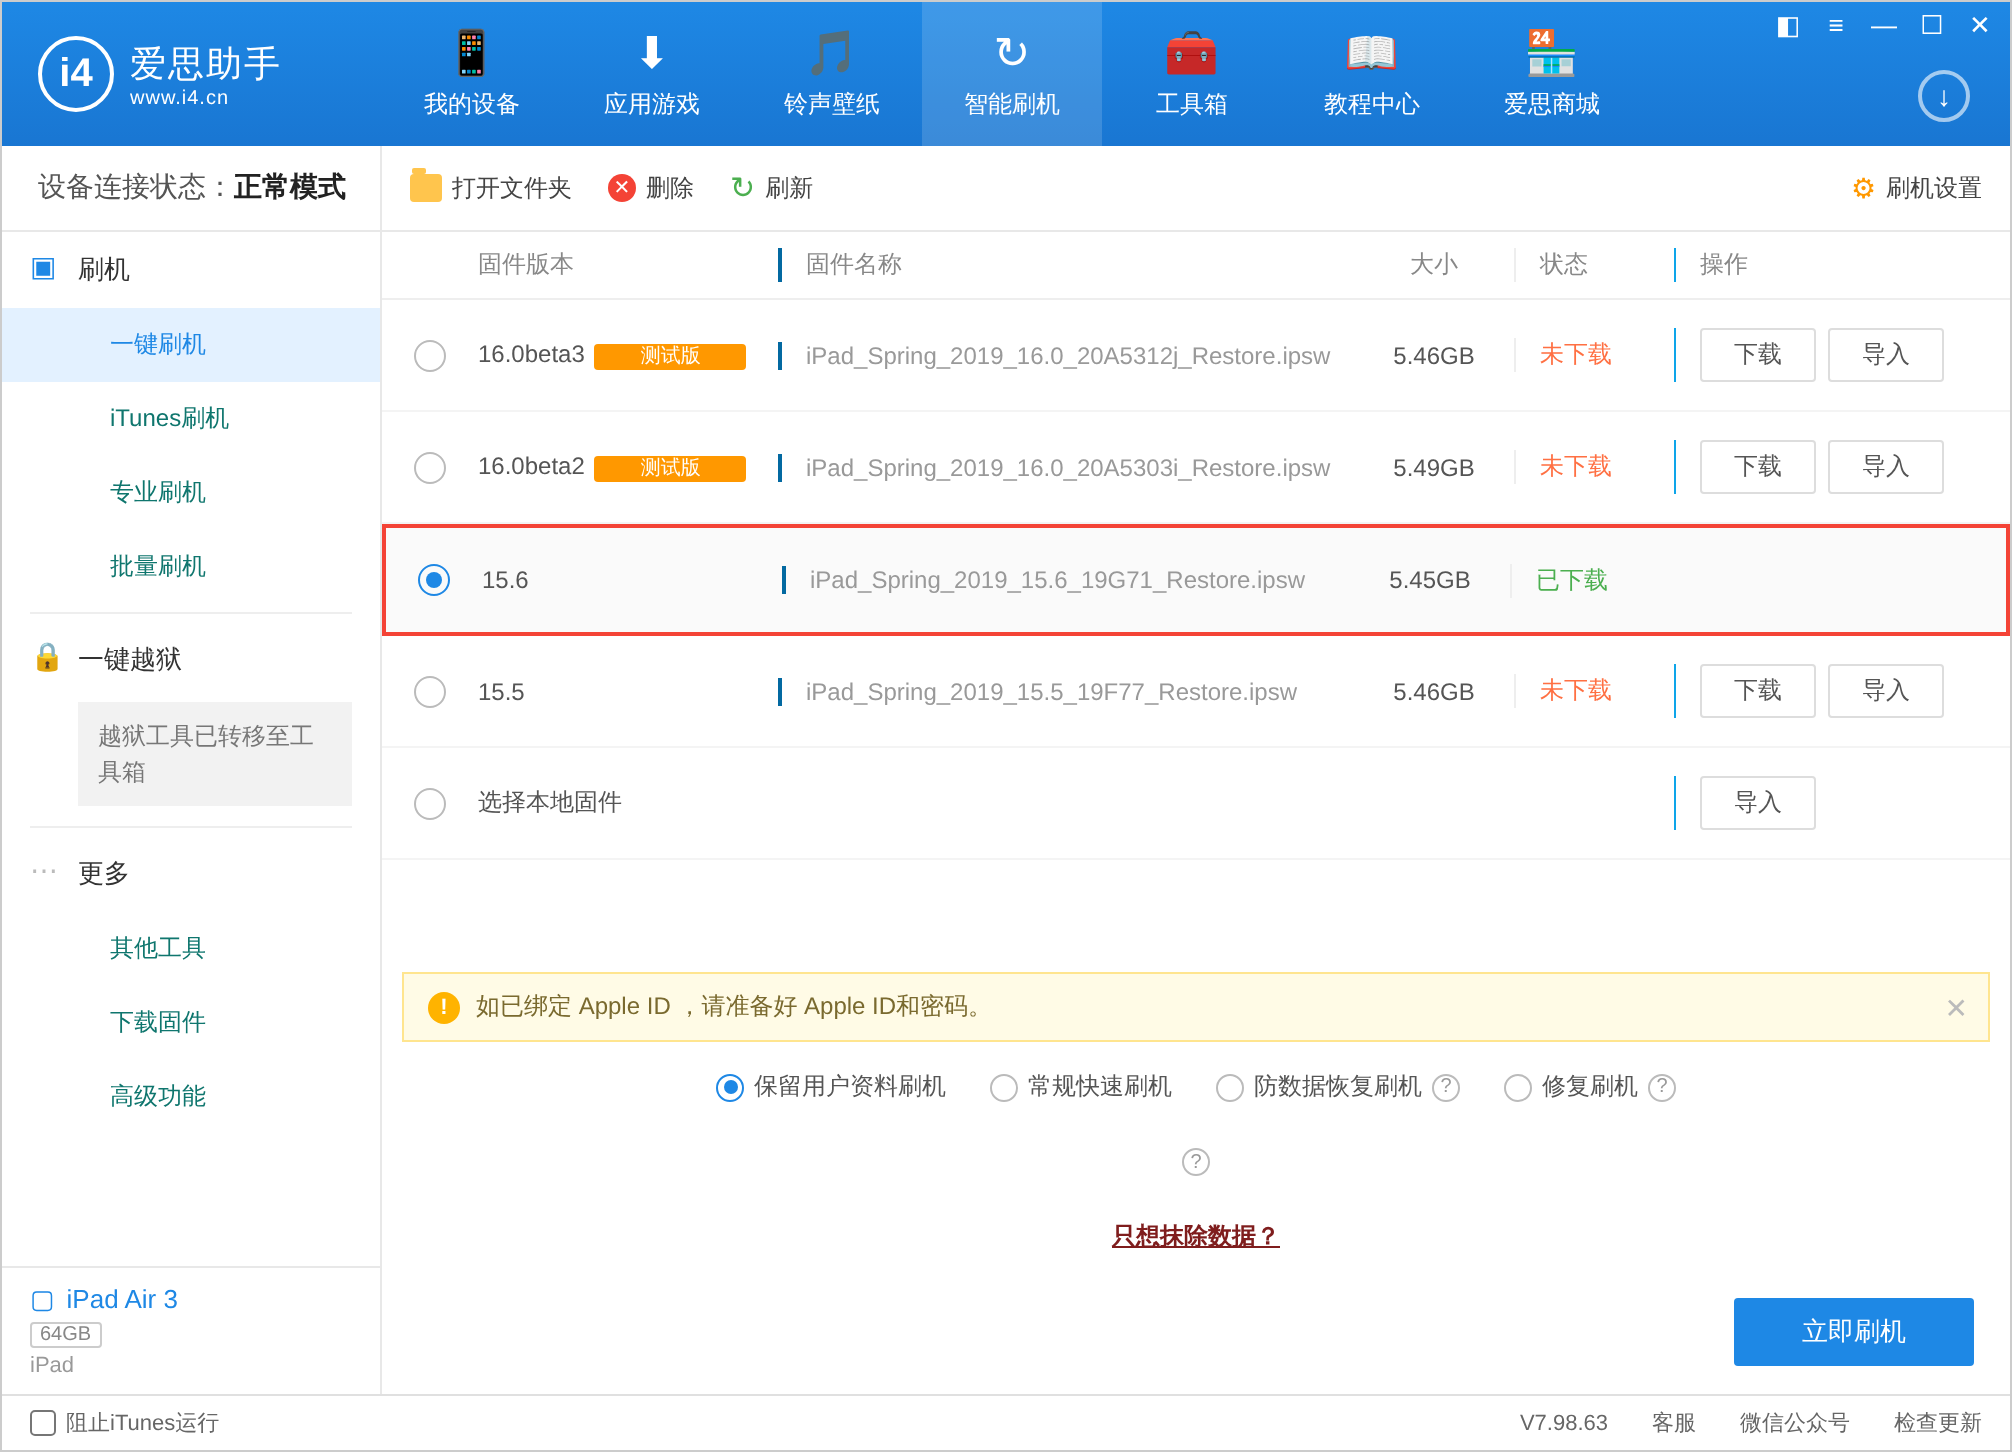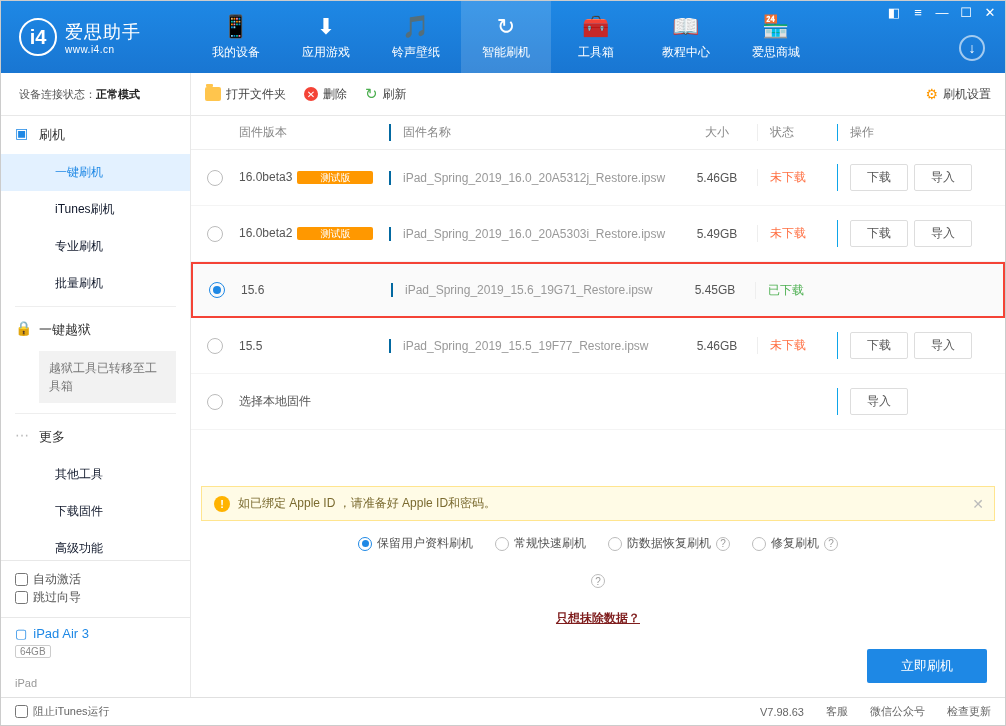--- a/index.html
+++ b/index.html
@@ -15,50 +15,50 @@
 .nav-tabs { display: flex; height: 100%; }
 .nav-tab { width: 90px; display: flex; flex-direction: column; align-items: center; justify-content: center; color: #fff; font-size: 12px; cursor: pointer; gap: 4px; }
 .nav-tab.active { background: rgba(255,255,255,0.15); }
 .nav-tab .icon { font-size: 22px; }
 .window-controls { position: absolute; top: 4px; right: 6px; display: flex; gap: 6px; }
 .window-controls span { color: #fff; font-size: 13px; cursor: pointer; width: 18px; text-align: center; }
 .down-circle { position: absolute; right: 20px; top: 34px; width: 26px; height: 26px; border: 2px solid rgba(255,255,255,0.6); border-radius: 50%; display: flex; align-items: center; justify-content: center; color: #fff; font-size: 14px; cursor: pointer; }
 
 
 .conn-row { height: 43px; display: flex; align-items: center; border-bottom: 1px solid #e8e8e8; }
-.conn-left { width: 190px; padding-left: 18px; font-size: 11px; color: #555; border-right: 1px solid #e8e8e8; height: 100%; display: flex; align-items: center; }
+.conn-left { width: 190px; padding-left: 18px; font-size: 14px; color: #555; border-right: 1px solid #e8e8e8; height: 100%; display: flex; align-items: center; }
 .conn-left b { color: #222; }
 .toolbar { flex: 1; display: flex; align-items: center; padding: 0 14px; font-size: 12px; color: #444; gap: 18px; justify-content: center; }
 .toolbar .tb-item { display: flex; align-items: center; gap: 5px; cursor: pointer; }
 .toolbar .spacer { flex: 1; }
 .ic-folder { width: 16px; height: 14px; background: #ffc54d; border-radius: 2px; position: relative; }
 .ic-folder::before { content:""; position:absolute; top:-3px; left:1px; width:7px; height:3px; background:#ffc54d; border-radius:1px; }
 .ic-x { width: 14px; height: 14px; background: #f44336; border-radius: 50%; color:#fff; font-size:10px; display:flex; align-items:center; justify-content:center; }
 .ic-refresh { color: #4caf50; font-size: 15px; }
 .ic-gear { color: #ff9800; font-size: 14px; }
 
 
 .body-row { display: flex; height: calc(100% - 72px - 43px - 28px); }
 .sidebar { width: 190px; border-right: 1px solid #e8e8e8; display: flex; flex-direction: column; }
 .side-scroll { flex: 1; overflow: auto; }
 .side-group { font-size: 13px; }
 .side-head { padding: 10px 14px 10px 38px; color: #333; position: relative; cursor: pointer; }
 .side-head .hicon { position: absolute; left: 14px; top: 9px; font-size: 14px; color: #1e88e5; }
 .side-head.gray .hicon { color: #bbb; }
-.side-item { padding: 10px 14px 10px 54px; color: #0f172a; cursor: pointer; font-size: 12px; }
+.side-item { padding: 10px 14px 10px 54px; color: #0f766e; cursor: pointer; font-size: 12px; }
 .side-item.active { background: #e3f1ff; color: #1e88e5; }
 .side-note { margin: 2px 14px 10px 38px; background: #f2f2f2; padding: 8px 10px; color: #777; font-size: 12px; line-height: 1.5; }
 .side-divider { height: 1px; background: #eee; margin: 4px 14px; }
 .side-bottom { border-top: 1px solid #e8e8e8; padding: 10px 14px; font-size: 12px; color: #555; }
 .chk { display: inline-flex; align-items: center; gap: 5px; margin-right: 14px; }
 .chk input { width: 13px; height: 13px; }
 .device-box { border-top: 1px solid #e8e8e8; padding: 8px 14px; }
 .device-box .dname { color: #1e88e5; font-size: 13px; font-weight: 500; display: flex; align-items: center; gap: 6px; }
 .device-box .storage { display:inline-block; border:1px solid #ccc; border-radius:2px; font-size:10px; padding:0 4px; color:#888; margin-top:3px; }
-.device-box .dtype { color: #999; font-size: 11px; margin-top: 18px; }
+.device-box .dtype { color: #999; font-size: 11px; margin-top: 2px; }
 
 
 .main { flex: 1; display: flex; flex-direction: column; }
 .cols { display: flex; height: 34px; align-items: center; border-bottom: 1px solid #eee; font-size: 12px; color: #888; }
 .c-radio { width: 48px; }
 .c-ver { width: 150px; }
 .c-name { flex: 1; border-left: 2px solid #0369a1; padding-left: 12px; }
 .c-size { width: 80px; text-align: center; }
 .c-status { width: 80px; border-left: 1px solid #eee; padding-left: 12px; }
 .c-ops { width: 168px; border-left: 1px solid #0ea5e9; padding-left: 12px; }
@@ -187,30 +187,20 @@
       </div>
       <div class="side-divider"></div>
       <div class="side-group">
         <div class="side-head gray"><span class="hicon">⋯</span><span>更多</span></div>
         <div id="moreItems">
             <div class="side-item">其他工具</div>
             <div class="side-item">下载固件</div>
             <div class="side-item">高级功能</div>
           </div>
       </div>
-    </div>
-    <div class="side-bottom">
-      <label class="chk">
-          <input type="checkbox" style="">
-          <span>自动激活</span>
-        </label>
-      <label class="chk">
-          <input type="checkbox" style="">
-          <span>跳过向导</span>
-        </label>
     </div>
     <div class="device-box">
       <div class="dname">
           <span style="color:#1e88e5">▢</span>
           <span>iPad Air 3</span>
         </div>
       <span class="storage">64GB</span>
       <div class="dtype">iPad</div>
     </div>
   </div>

